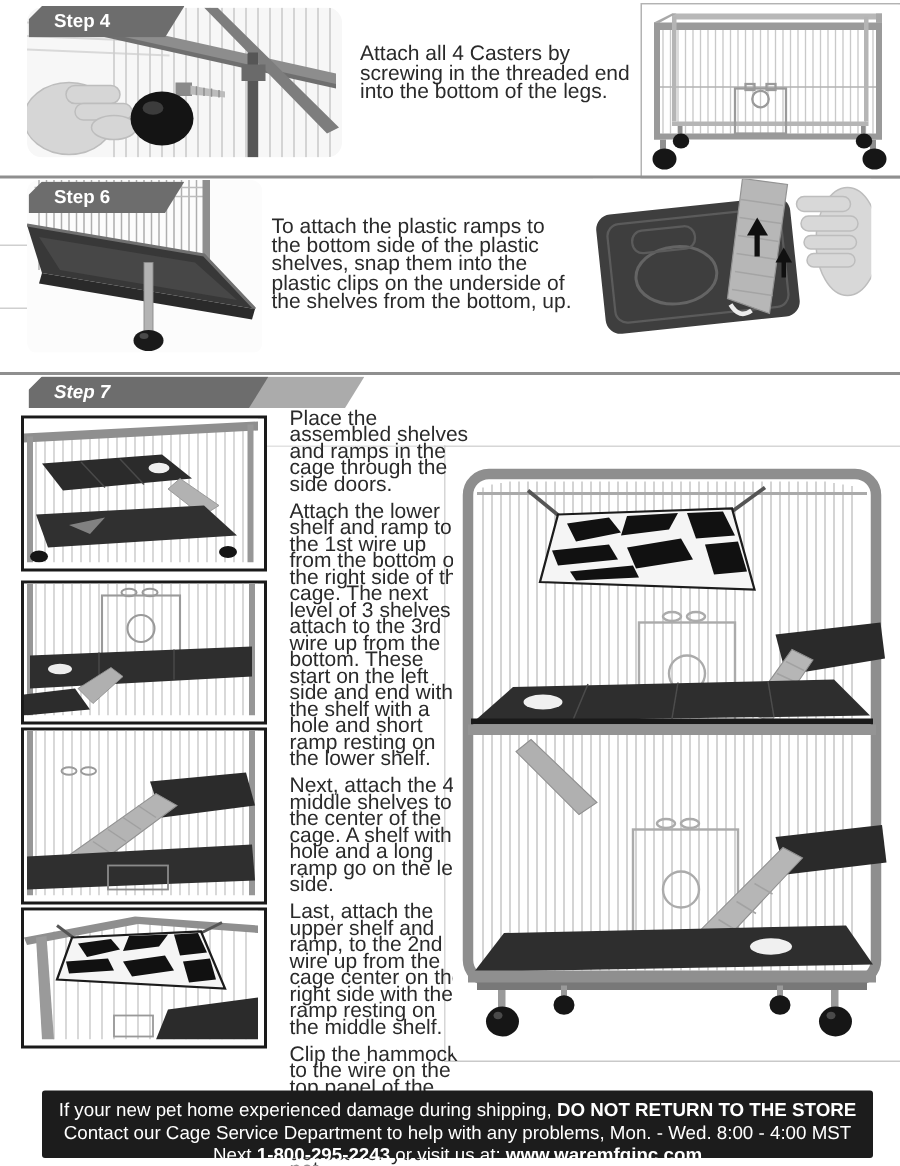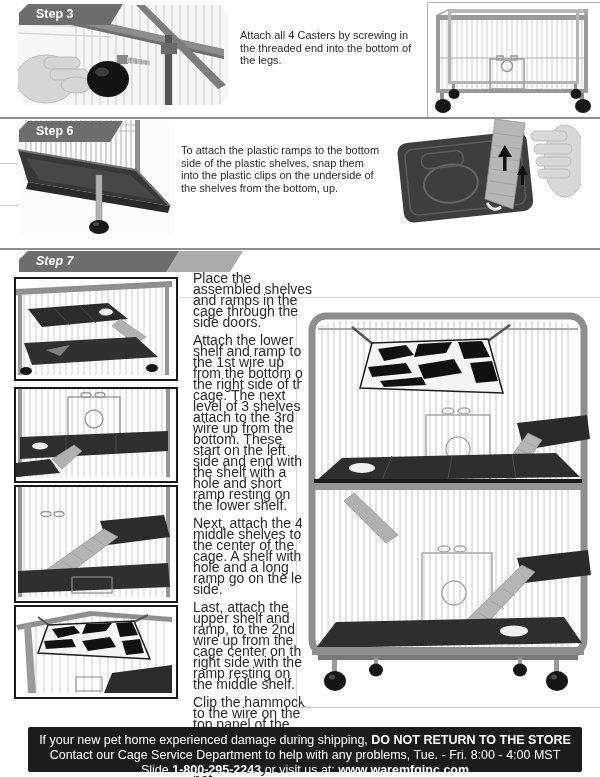--- a/index.html
+++ b/index.html
@@ -5,21 +5,21 @@
   html,body{margin:0;padding:0;background:#ffffff;}
   body{width:600px;height:777px;position:relative;overflow:hidden;
        font-family:"Liberation Sans","DejaVu Sans",sans-serif;color:#2a2a2a;}
   .abs{position:absolute;}
   .tab{height:21px;background:#6d6d6d;color:#fff;font-weight:bold;font-size:12.5px;
        line-height:21px;padding-left:17px;box-sizing:border-box;
        clip-path:polygon(0 9px,9px 0,100% 0,calc(100% - 13px) 100%,0 100%);}
   .tab-tail{height:21px;background:#ababab;
        clip-path:polygon(0 9px,9px 0,100% 0,calc(100% - 13px) 100%,0 100%);}
   .sep{height:2px;background:#8f8f8f;}
-  .bodytext{font-size:11px;line-height:12.5px;}
+  .bodytext{font-size:14px;line-height:12.5px;}
   .bodytext p{margin:0 0 9px 0;}
   .s7text{font-size:14px;line-height:11px;width:120px;}
   .s7text p{margin:0 0 7px 0;}
   .photo{overflow:hidden;}
   .framed{border:1px solid #b3b3b3;background:#fff;}
   .blackframed{border:2px solid #1a1a1a;background:#fff;}
   .faint{background:#cfcfcf;}
   .footer{background:#1c1c1c;border-radius:2px;color:#fff;text-align:center;
           font-size:12.5px;line-height:15px;padding-top:6px;box-sizing:border-box;}
   svg{display:block;}
@@ -73,21 +73,21 @@
       <line x1="113" y1="52.5" x2="113" y2="58.5" stroke="#8f8f8f"></line>
         <line x1="118" y1="53.5" x2="118" y2="59" stroke="#8f8f8f"></line>
       <line x1="123" y1="54" x2="123" y2="59.5" stroke="#8f8f8f"></line>
         <line x1="128" y1="55" x2="128" y2="60" stroke="#8f8f8f"></line>
       <ellipse cx="90" cy="74" rx="21" ry="18" fill="#141414"></ellipse>
       <ellipse cx="84" cy="67" rx="7" ry="4.5" fill="#3c3c3c"></ellipse>
     </g>
   </svg>
 </div>
 <div class="abs tab" style="left:19px;top:4px;width:104px;">
-  <span>Step 3</span>
+  <span>Step 4</span>
 </div>
 <div class="abs bodytext" style="left:240px;top:29px;width:185px;">Attach all 4 Casters by screwing in the threaded end into the bottom of the legs.</div>
 <div class="abs framed photo" style="left:427px;top:2px;width:178px;height:115px;">
   <svg viewBox="0 0 171 114" width="171" height="114">
     <rect x="0" y="0" width="171" height="114" fill="#fff"></rect>
     <rect x="20" y="6" width="140" height="4" fill="#b8b8b8"></rect>
     <rect x="8" y="12" width="152" height="5" fill="#9a9a9a"></rect>
     <polygon points="20,6 8,12 12,12 23,6" fill="#a8a8a8"></polygon>
     <polygon points="160,6 160,12 156,12 156,6" fill="#a8a8a8"></polygon>
     <g stroke="#c9c9c9" stroke-width="0.9">
@@ -602,17 +602,17 @@
       <ellipse cx="30" cy="374" rx="3" ry="2.5" fill="#4a4a4a"></ellipse>
       <ellipse cx="252" cy="374" rx="3" ry="2.5" fill="#4a4a4a"></ellipse>
     </g>
   </svg>
 </div>
 
 <div class="abs footer" style="left:28px;top:727px;width:554px;height:45px;">
   <div>
     <span>If your new pet home experienced damage during shipping, </span><b>DO NOT RETURN TO THE STORE</b>
   </div>
-  <div>Contact our Cage Service Department to help with any problems, Tue. - Fri. 8:00 - 4:00 MST</div>
+  <div>Contact our Cage Service Department to help with any problems, Mon. - Wed. 8:00 - 4:00 MST</div>
   <div>
-    <span>Slide </span><b>1-800-295-2243</b><span> or visit us at: </span><b>www.waremfginc.com</b>
+    <span>Next </span><b>1-800-295-2243</b><span> or visit us at: </span><b>www.waremfginc.com</b>
   </div>
 </div>
 
 </body></html>

